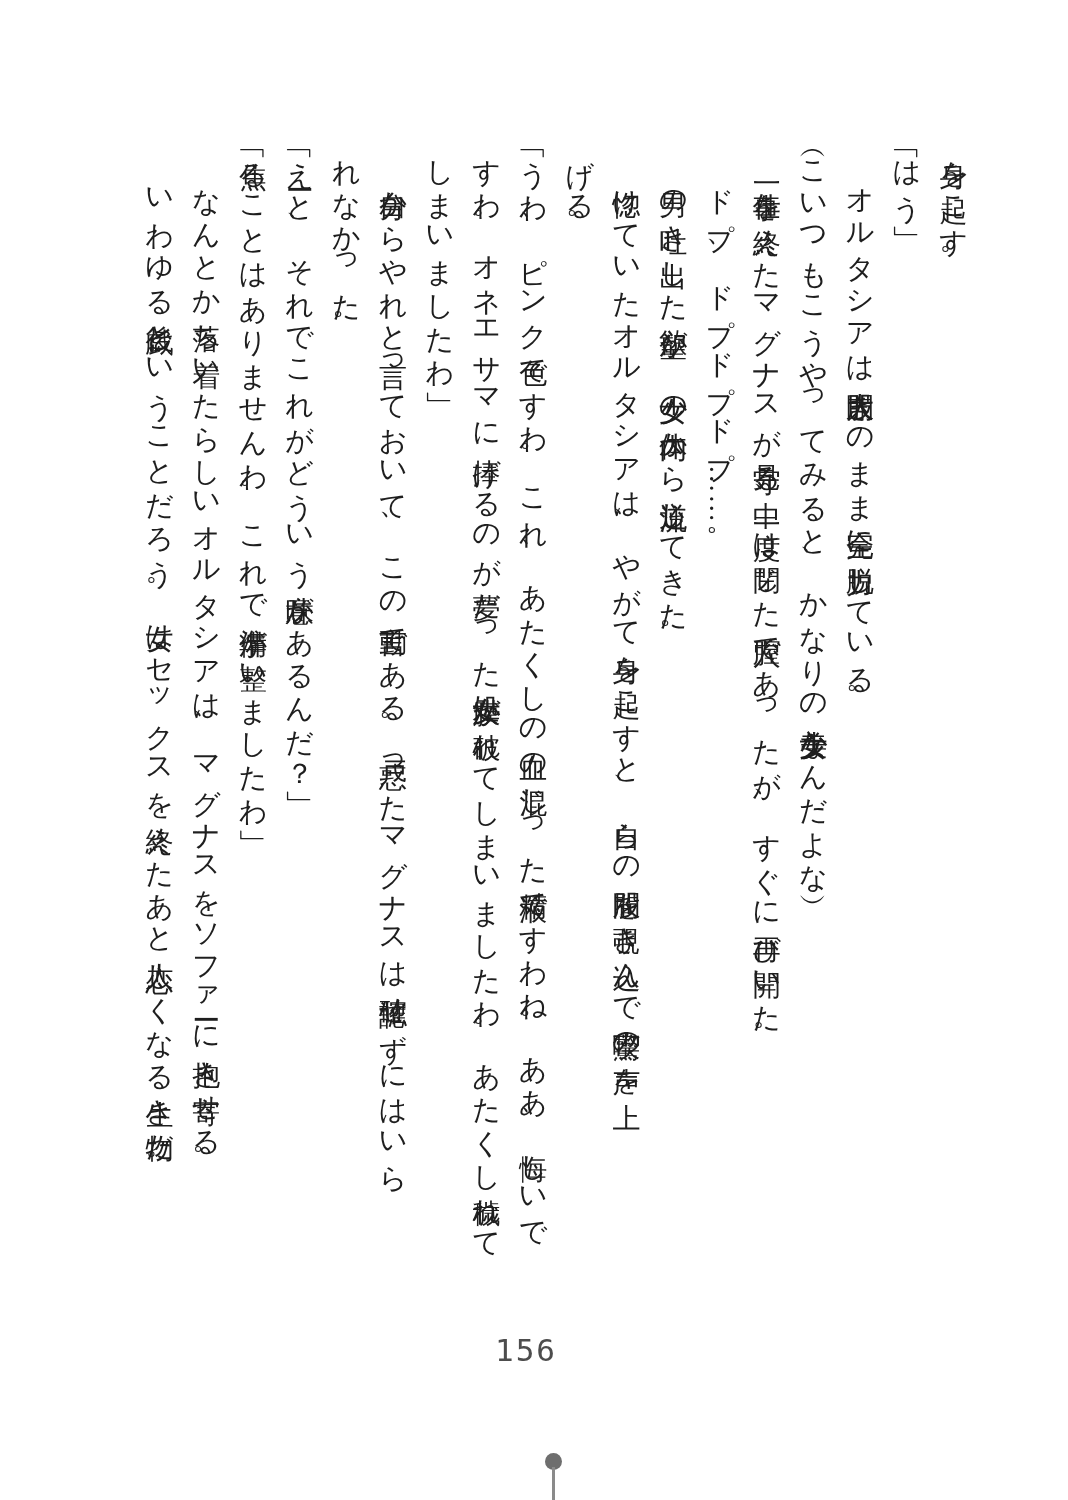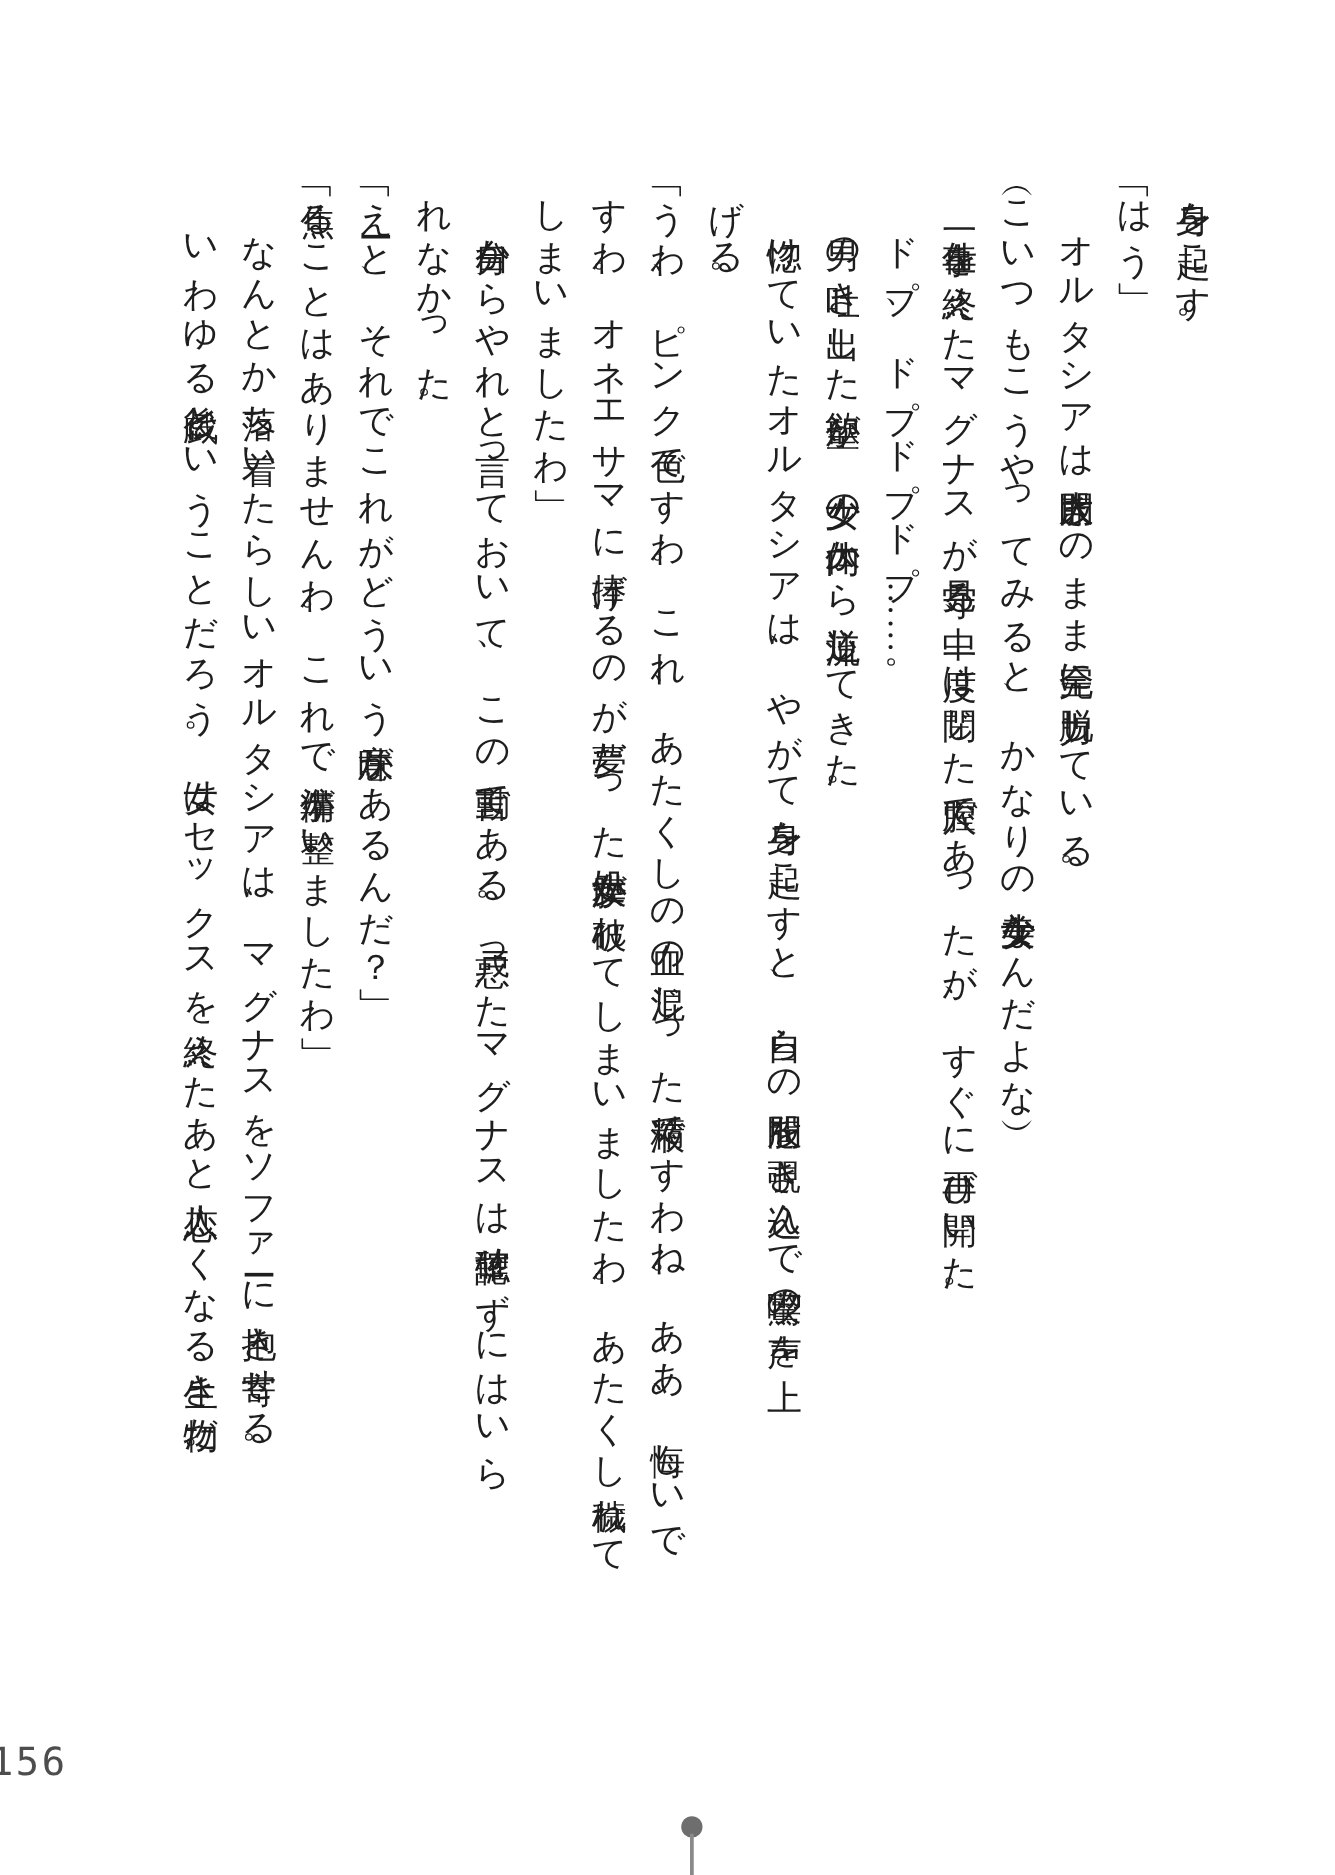--- a/index.html
+++ b/index.html
@@ -28,22 +28,22 @@
     color: #1e1e1e;
     white-space: nowrap;
   }
   .text-line {
     height: 1218px;
   }
   .footer {
     position: absolute;
     left: 0;
     width: 100%;
-    top: 1392px;
-    text-align: left;
+    top: 1332px;
+    text-align: center;
   }
   .page-number {
     display: inline-block;
     font-family: "DejaVu Sans Mono", "Liberation Mono", monospace;
     font-size: 31px;
     color: #4d4d4d;
     letter-spacing: 2px;
     transform: translateX(-8px);
   }
   .marker {

